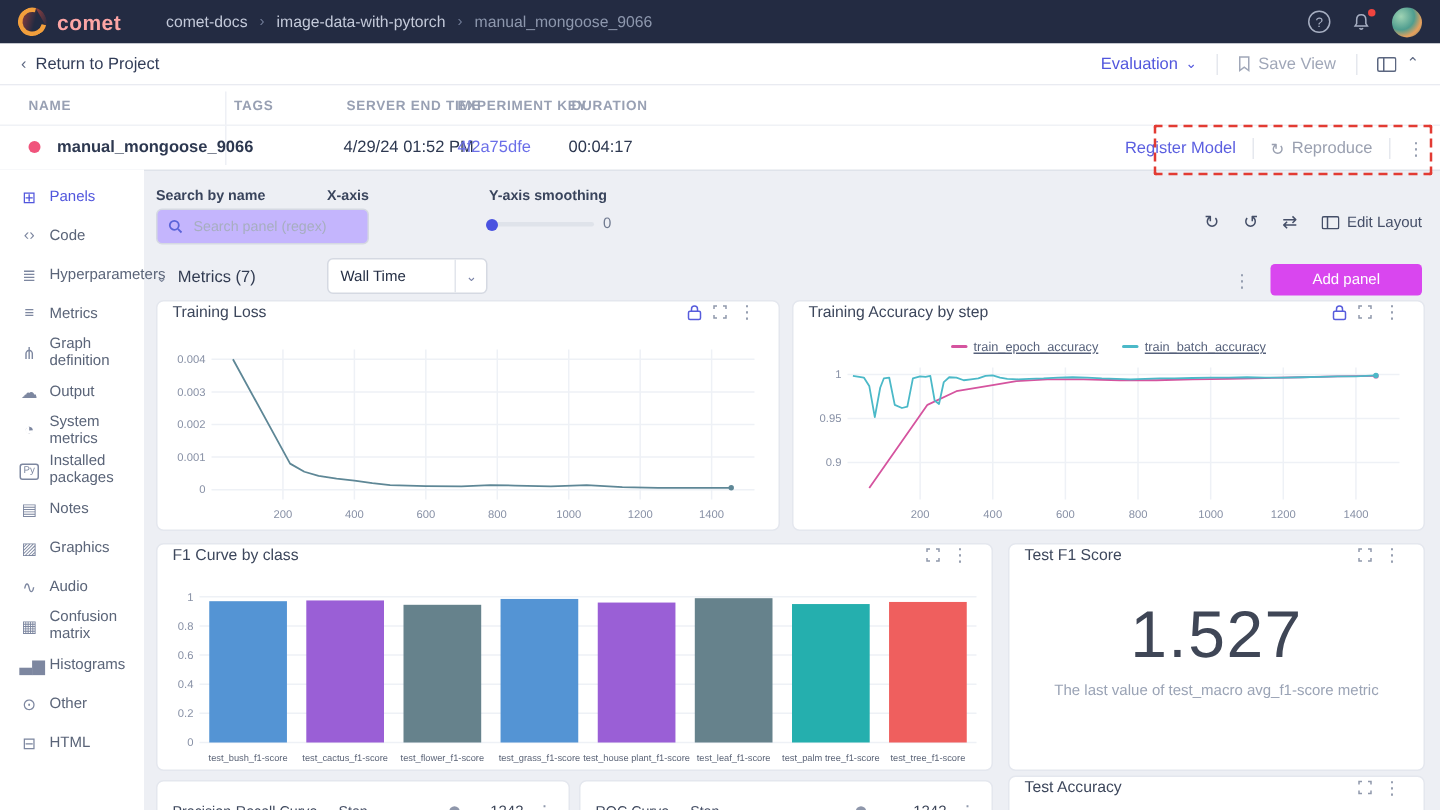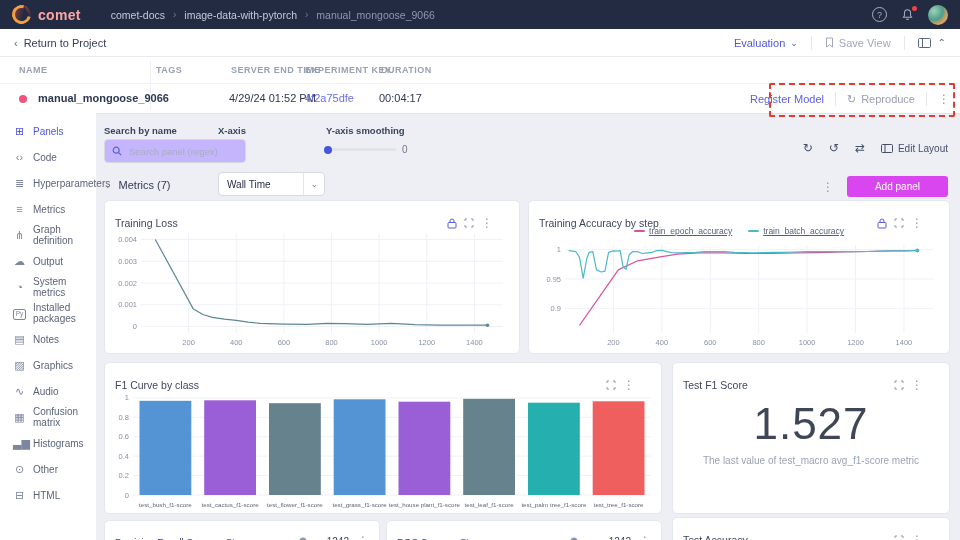--- a/index.html
+++ b/index.html
@@ -66,21 +66,21 @@
   .smooth-val{position:absolute;left:306px;top:31px;font-size:10px;color:#707a90;}
   .fb-controls{position:absolute;right:12px;top:28px;display:flex;align-items:center;gap:16px;color:#454f68;font-size:12px;}
   .fb-controls .txt{font-size:10px;display:flex;align-items:center;gap:5px;}
   
   .sect{position:absolute;left:8px;top:66px;display:flex;align-items:center;gap:7px;font-size:11px;color:#323c52;}
   .sect .caret{color:#7b8499;font-size:9px;}
   .sect-right{position:absolute;right:12px;top:63px;display:flex;align-items:center;gap:13px;}
   .addpanel{background:#d946ef;color:#fff;font-size:10px;border:none;border-radius:3px;padding:5px 28px;font-family:inherit;}
   
   .card{position:absolute;background:#fff;border:1px solid #e4e7ee;border-radius:5px;}
-  .card-head{position:absolute;top:0;left:0;right:16px;height:24px;display:flex;align-items:center;padding:20px 10px 0 10px;box-sizing:border-box;}
+  .card-head{position:absolute;top:0;left:0;right:5px;height:24px;display:flex;align-items:flex-start;padding:1px 10px 0 10px;box-sizing:border-box;}
   .card-title{font-size:10.5px;color:#3d475c;}
   .head-icons{margin-left:auto;display:flex;align-items:center;gap:7px;}
   .legend{position:absolute;top:25px;left:0;right:0;display:flex;justify-content:center;gap:16px;font-size:8.5px;color:#55607a;}
   .leg-item{display:flex;align-items:center;gap:4px;text-decoration:underline;}
   .leg-swatch{width:11px;height:2.5px;border-radius:1px;display:inline-block;}
   .bignum{position:absolute;top:36px;left:0;right:0;text-align:center;font-size:44px;font-weight:300;color:#3f4656;letter-spacing:1px;}
   .bigcap{position:absolute;top:92px;left:0;right:0;text-align:center;font-size:10px;color:#9aa3b5;}
   .mini-row{position:absolute;top:0;left:0;right:0;height:40px;display:flex;align-items:center;padding:0 10px;gap:8px;box-sizing:border-box;}
   .mini-title{font-size:9.5px;color:#3d475c;white-space:nowrap;}
   .mini-step{font-size:9.5px;color:#4a5369;margin-left:6px;}

